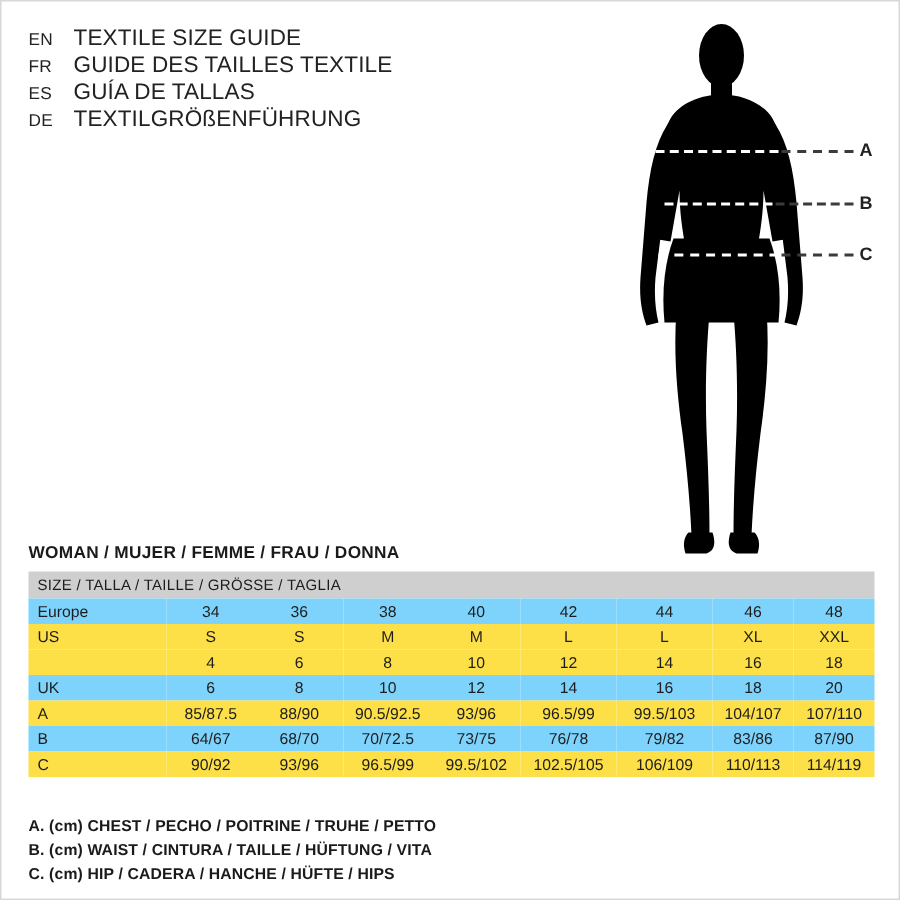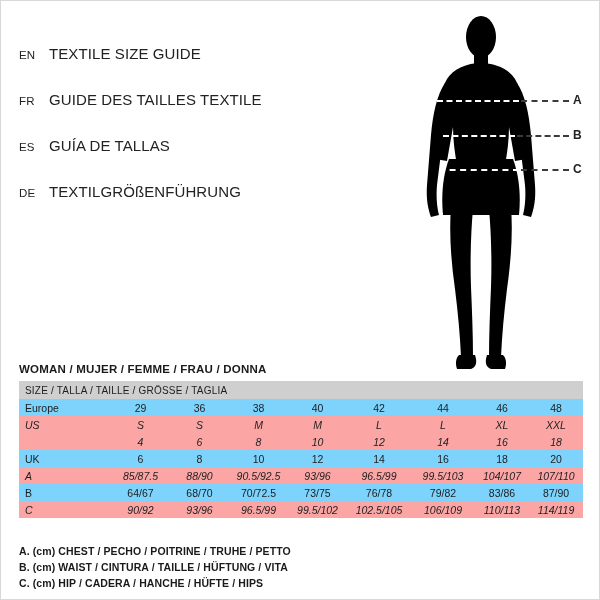--- a/index.html
+++ b/index.html
@@ -27,21 +27,20 @@
     position: absolute;
     left: 18px;
     top: 16px;
     width: 330px;
   }
   .lang-row {
     display: flex;
     align-items: baseline;
     height: 18px;
     line-height: 18px;
-    margin-top: 28px;
   }
   .lang-code {
     width: 30px;
     font-size: 11.5px;
     letter-spacing: 0.2px;
     color: #222;
   }
   .lang-text {
     font-size: 15px;
     letter-spacing: 0.1px;
@@ -112,22 +111,21 @@
     background: #cfcfcf;
     font-size: 10px;
     font-weight: normal;
     letter-spacing: 0.2px;
     height: 18px;
   }
   tr.band td {
     background: #7dd3fc;
   }
   tr.plain td {
-    background: #fca5a5;
-    font-style: italic;
+    background: #fde047;
   }
 
   
   .legend {
     position: absolute;
     left: 18px;
     top: 542px;
     width: 560px;
   }
   .legend div {
@@ -240,21 +238,21 @@
         <col style="width:64px">
         <col style="width:54px">
         <col style="width:54px">
       </colgroup>
       <tbody>
         <tr class="head">
           <td class="label" colspan="9">SIZE / TALLA / TAILLE / GRÖSSE / TAGLIA</td>
         </tr>
         <tr class="band">
           <td class="label">Europe</td>
-          <td>29</td>
+          <td>34</td>
           <td>36</td>
           <td>38</td>
           <td>40</td>
           <td>42</td>
           <td>44</td>
           <td>46</td>
           <td>48</td>
         </tr>
         <tr class="plain">
           <td class="label">US</td>

